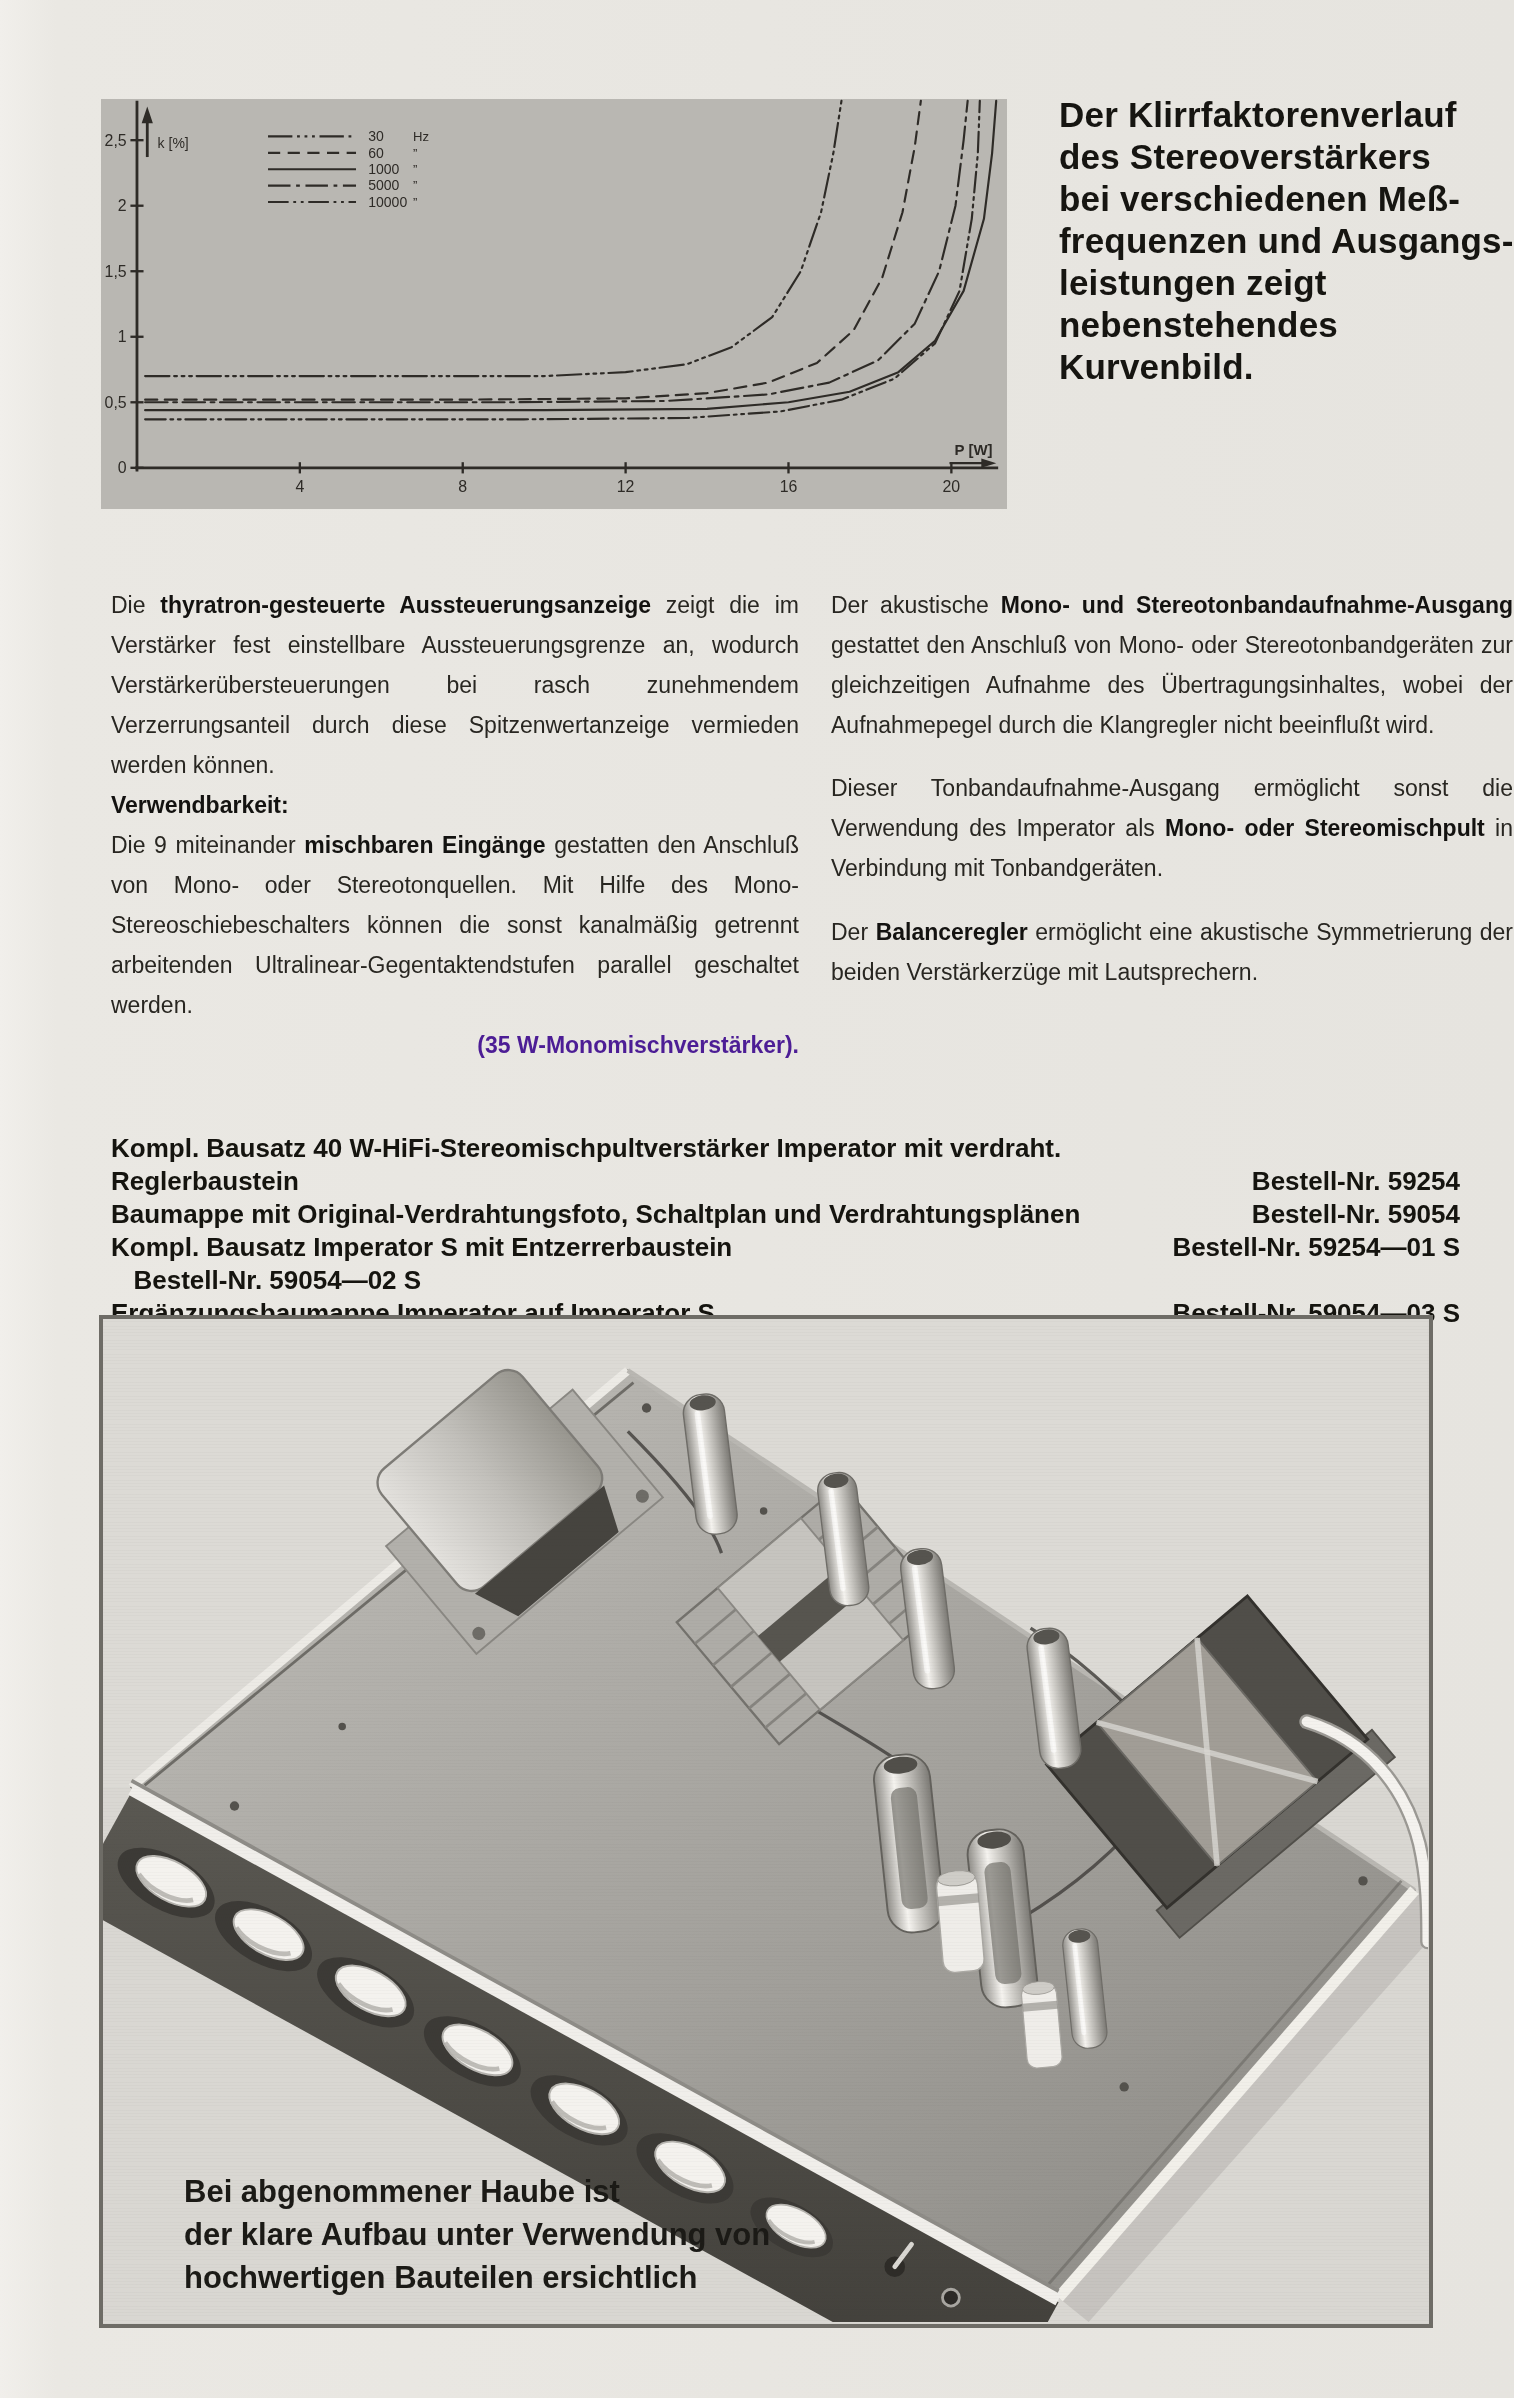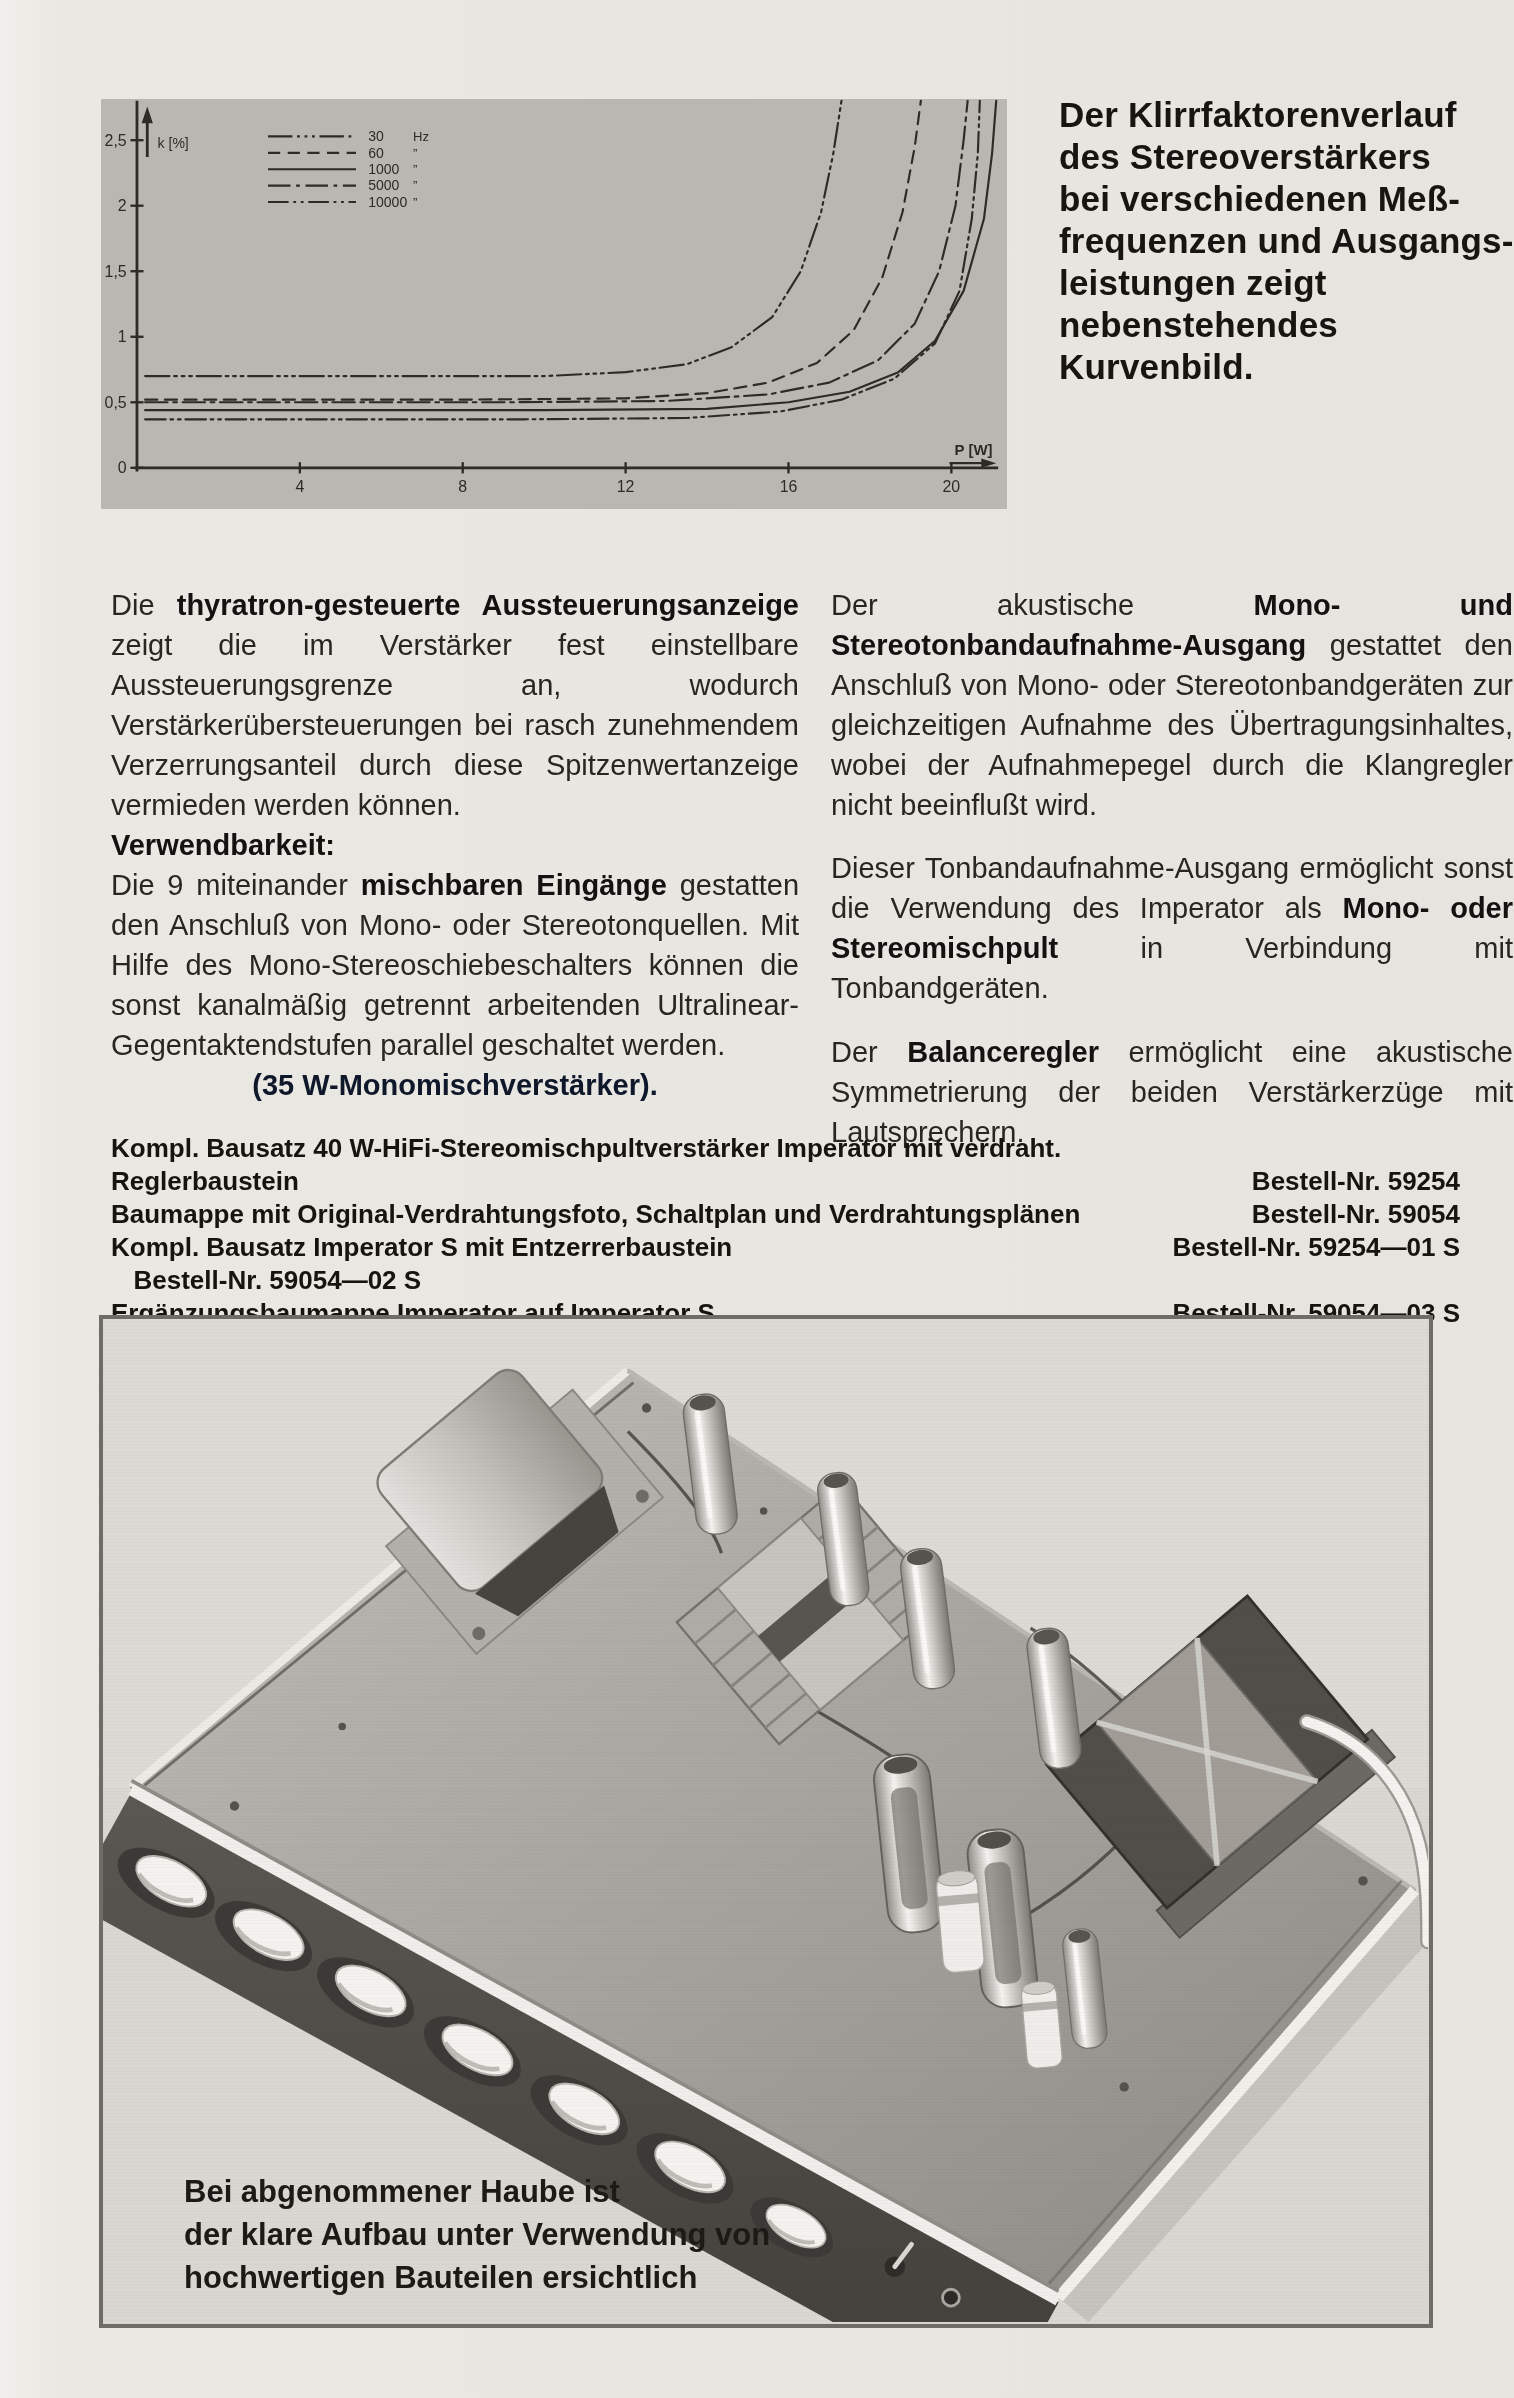--- a/index.html
+++ b/index.html
@@ -12,27 +12,27 @@
     position:absolute;left:101px;top:99px;width:906px;height:410px;
     background:#b9b7b2;
   }
   .chart-box svg{display:block;width:100%;height:100%;}
   .note{
     position:absolute;left:1059px;top:94px;width:461px;
     font-weight:bold;font-size:35px;line-height:42px;color:#161511;
     letter-spacing:0.2px;
   }
   .cols{position:absolute;left:111px;top:585px;}
-  .col{position:absolute;top:0;text-align:justify;font-size:29px;line-height:40px;color:#282621;}
+  .col{position:absolute;top:0;text-align:justify;font-size:23px;line-height:40px;color:#282621;}
   .col-l{left:0;width:688px;}
   .col-r{left:720px;width:682px;}
   .col .b{font-weight:bold;color:#131210;}
   .col .sub{font-weight:bold;color:#131210;}
   .col-r .para{margin-bottom:23.4px;}
-  .closing{font-weight:bold;color:#0f172a;text-align:center;}
+  .closing{font-weight:bold;color:#4c1d95;text-align:right;}
   .orders{position:absolute;left:111px;top:1132px;width:1349px;
     font-weight:bold;font-size:26px;color:#15140f;}
   .order-row{display:flex;justify-content:space-between;align-items:flex-end;line-height:33px;}
   .order-row .nr{white-space:nowrap;margin-left:22.5px;}
   .photo-frame{
     position:absolute;left:99px;top:1315px;width:1334px;height:1013px;
     border:4.7px solid #6e6c66;background:#d9d7d2;box-sizing:border-box;
   }
   .photo-frame svg{display:block;width:1325px;height:1003px;}
   .photo-frame::after{

